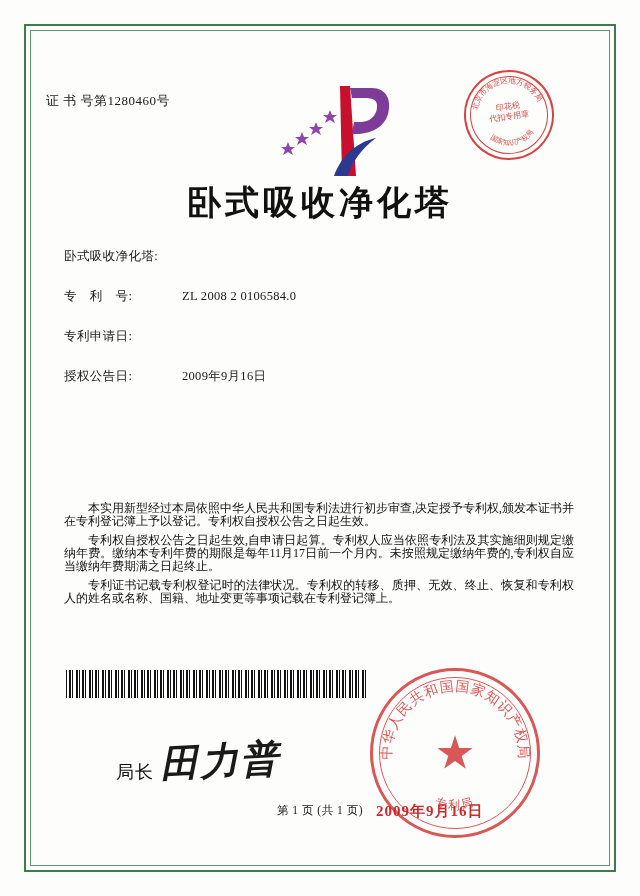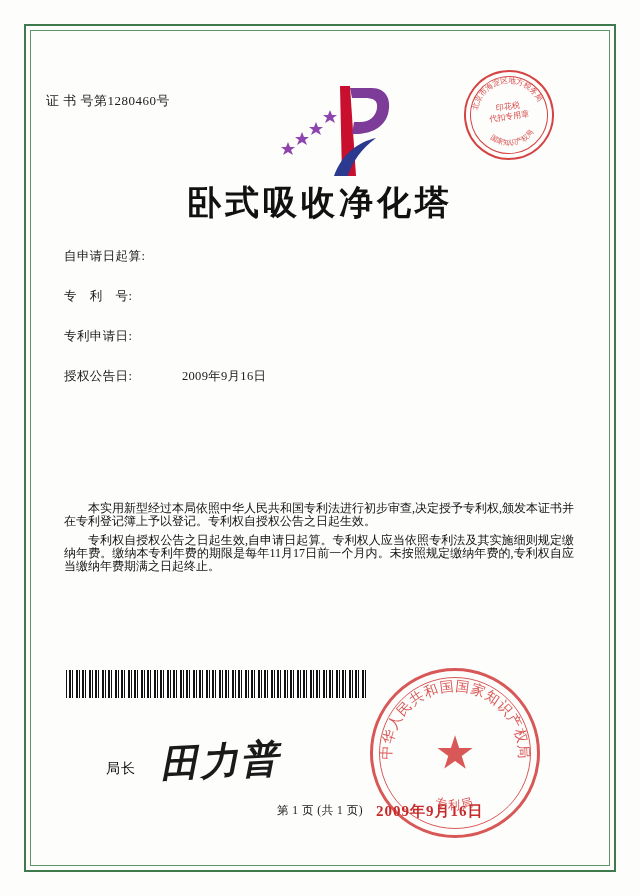--- a/index.html
+++ b/index.html
@@ -204,23 +204,23 @@
     position: absolute;
     left: 0;
     top: 0;
     width: 164px;
     height: 164px;
   }
 
   
   .sig-label {
     position: absolute;
-    left: 66px;
+    left: 76px;
     top: 720px;
-    font-size: 14px;
+    font-size: 18px;
     color: #111;
     letter-spacing: 1px;
   }
   .sig-script {
     position: absolute;
     left: 120px;
     top: 696px;
     font-size: 38px;
     color: #1a1a1a;
     font-family: "Liberation Serif", "DejaVu Serif", serif;
@@ -296,37 +296,39 @@
           <textPath href="#arcBot" startOffset="50%" text-anchor="middle">国家知识产权局</textPath>
         </text>
       </svg>
       <div class="center-text">印花税<br>代扣专用章</div>
     </div>
 
     <div class="title">卧式吸收净化塔</div>
 
     <div class="fields">
       <div class="field-row">
-        <div class="field-label">自申请日起算:</div>
+        <div class="field-label">卧式吸收净化塔:</div>
       </div>
       <div class="field-row">
         <div class="field-label">专　利　号:</div>
+        <div class="field-value">ZL 2008 2 0106584.0</div>
       </div>
       <div class="field-row">
         <div class="field-label">专利申请日:</div>
       </div>
       <div class="field-row">
         <div class="field-label">授权公告日:</div>
         <div class="field-value">2009年9月16日</div>
       </div>
     </div>
 
     <div class="body-text">
       <p>本实用新型经过本局依照中华人民共和国专利法进行初步审查,决定授予专利权,颁发本证书并在专利登记簿上予以登记。专利权自授权公告之日起生效。</p>
       <p>专利权自授权公告之日起生效,自申请日起算。专利权人应当依照专利法及其实施细则规定缴纳年费。缴纳本专利年费的期限是每年11月17日前一个月内。未按照规定缴纳年费的,专利权自应当缴纳年费期满之日起终止。</p>
+      <p>专利证书记载专利权登记时的法律状况。专利权的转移、质押、无效、终止、恢复和专利权人的姓名或名称、国籍、地址变更等事项记载在专利登记簿上。</p>
     </div>
 
     <div class="barcode"></div>
 
     <div class="sig-label">局长</div>
     <div class="sig-script">田力普</div>
 
     <div class="seal-bottom">
       <div class="inner-ring"></div>
       <svg class="seal-arc" viewBox="0 0 164 164" xmlns="http://www.w3.org/2000/svg">

